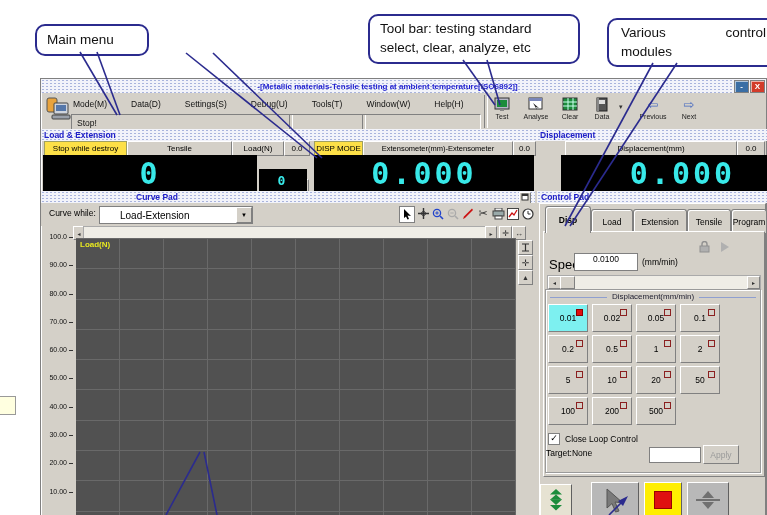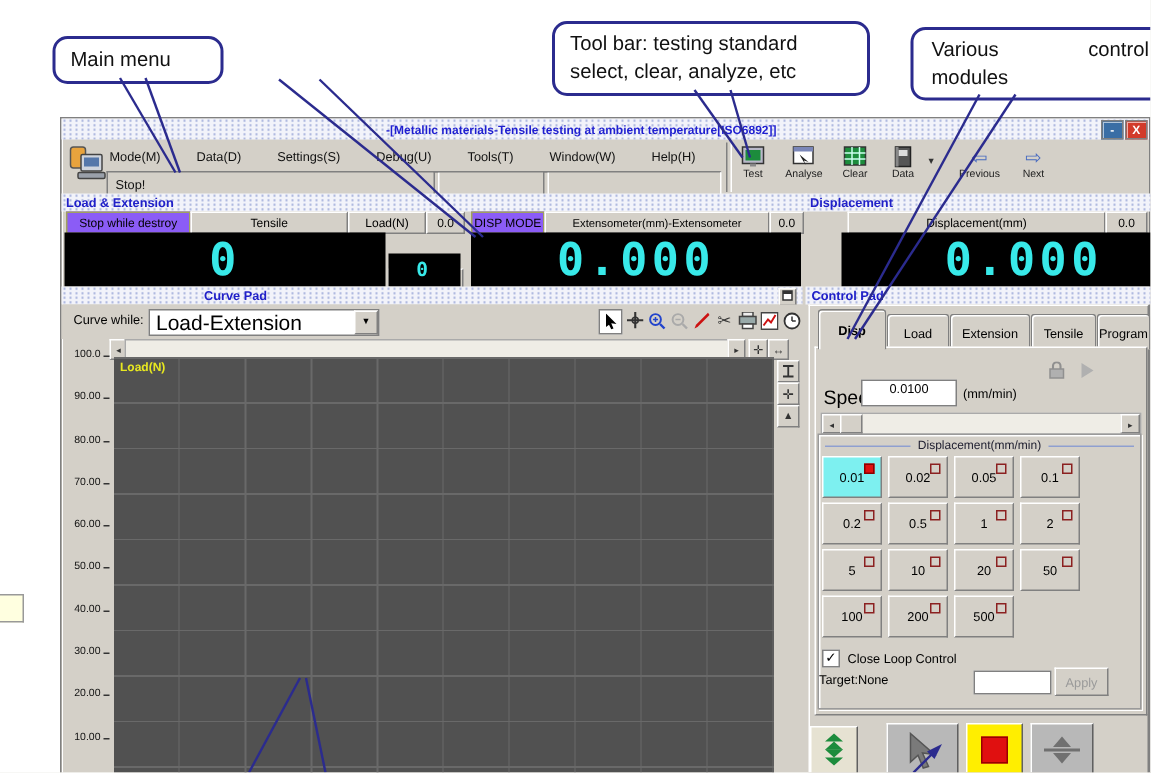--- a/index.html
+++ b/index.html
@@ -26,21 +26,21 @@
   .menubar{left:0;top:14px;width:725px;height:21px;display:flex;align-items:center;}
   .menuitem{font-size:8.5px;color:#111;margin-right:24px;white-space:nowrap;}
   .statuspanel{position:absolute;height:15px;font-size:8.5px;color:#111;display:flex;align-items:center;padding-left:5px;
                border-top:1px solid #808080;border-left:1px solid #808080;border-right:1px solid #fff;border-bottom:1px solid #fff;}
   .tbtn{position:absolute;top:17px;height:32px;display:flex;flex-direction:column;align-items:center;font-size:7px;color:#222;}
   .tbtn .ticon{height:17px;display:flex;align-items:center;justify-content:center;}
   .sectionhdr{height:12px;font-size:8.5px;font-weight:bold;color:#2020c8;display:flex;align-items:center;}
   .cell{position:absolute;height:13px;font-size:8px;color:#000;display:flex;align-items:center;justify-content:center;
         white-space:nowrap;overflow:hidden;}
   .cell.gray{background:#d4d0c8;border-top:1px solid #fff;border-left:1px solid #fff;border-right:1px solid #808080;border-bottom:1px solid #808080;}
-  .cell.yellow{background:#8b5cf6;border:1px solid #a0a060;}
+  .cell.yellow{background:#fde047;border:1px solid #a0a060;}
   .display{position:absolute;background:#000;color:#38e9e9;font-family:"DejaVu Sans Mono",monospace;
            font-weight:bold;display:flex;align-items:center;justify-content:center;letter-spacing:3px;}
   
   .plot{background-color:#515151;
         background-image:repeating-linear-gradient(to bottom,#696969 0 1px,transparent 1px 30.3px),
                          repeating-linear-gradient(to right,#696969 0 1px,transparent 1px 44px);
         background-position:0 0,43px 0;}
   .tick{height:30.33px;display:flex;justify-content:flex-end;align-items:flex-start;font-size:7px;color:#111;}
   .tick .dash{display:inline-block;width:4px;height:1px;background:#333;margin:4px 0 0 2px;}
   .ctoolicon{width:14px;height:15px;display:flex;align-items:center;justify-content:center;font-size:9px;}
@@ -225,21 +225,21 @@
     <div class="abs raised" style="left:478px;top:113px;width:10px;height:10px;">
       <svg width="8" height="8" viewBox="0 0 8 8" style="margin:0 auto;">
           <rect x="1" y="1" width="6" height="6" fill="#fff" stroke="#333"></rect>
           <rect x="1" y="1" width="6" height="2" fill="#333"></rect>
         </svg>
     </div>
 
     <div class="abs" style="left:0;top:124px;width:494px;height:23px;background:#d4d0c8;"></div>
     <div class="abs" style="left:8px;top:129px;font-size:8.5px;"><span>Curve while:</span></div>
     <div class="abs" style="left:58px;top:127px;width:152px;height:16px;background:#fff;border:1px solid #808080;display:flex;align-items:center;">
-      <span style="flex:1;font-size:14px;padding-left:4px;">Load-Extension</span>
+      <span style="flex:1;font-size:10px;padding-left:20px;">Load-Extension</span>
       <span class="raised" style="width:14px;height:14px;display:flex;align-items:center;justify-content:center;font-size:6px;">▼</span>
     </div>
 
     <div class="abs" style="left:358px;top:127px;display:flex;gap:1px;">
       <span class="ctoolicon" style="background:#fff;border:1px solid #808080;">
           <svg width="9" height="11" viewBox="0 0 9 11">
             <path d="M1 0 L8 7 L4.5 6.5 L6 10 L4.5 10.5 L3 7.5 L1 9 Z" fill="#000"></path>
           </svg>
         </span>
       <span class="ctoolicon">

